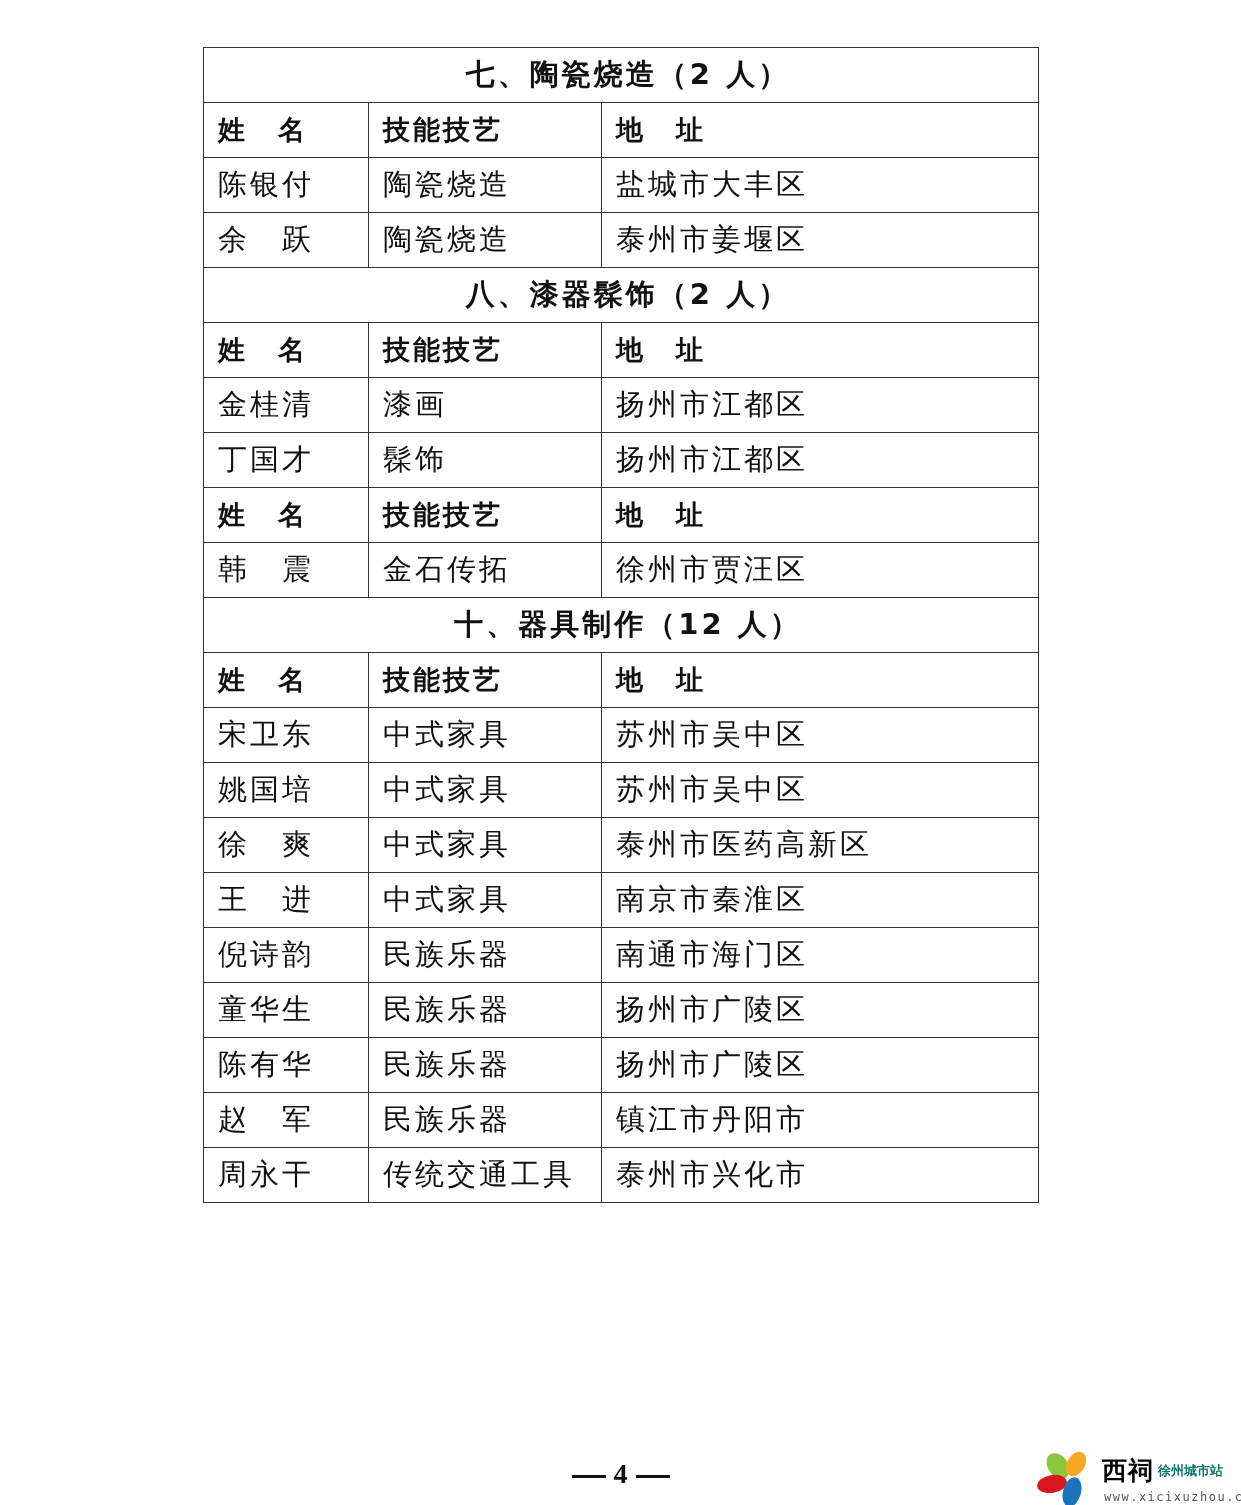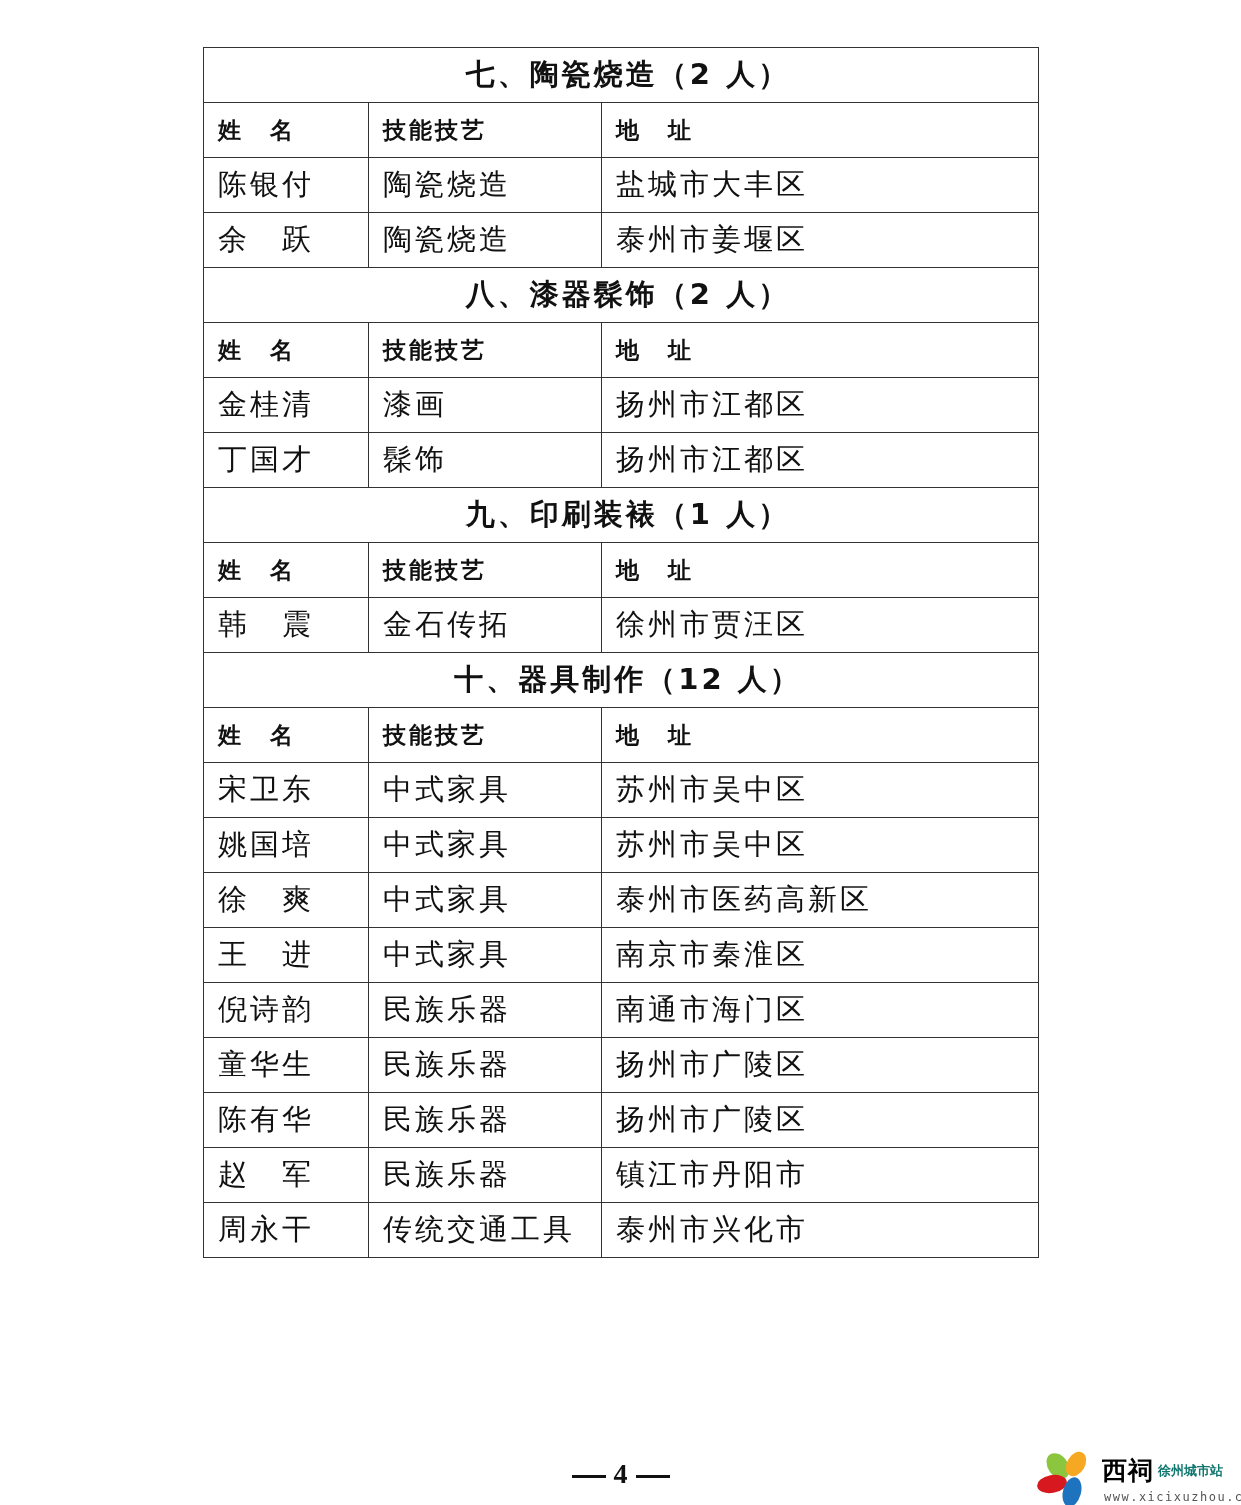--- a/index.html
+++ b/index.html
@@ -6,21 +6,21 @@
   body { width: 1241px; height: 1505px; position: relative; overflow: hidden;
          font-family: "DejaVu Serif", "Liberation Serif", serif; color: #111; }
   .page { position: absolute; left: 0; top: 8px; width: 1241px; height: 1290px; }
   table.roster { position: absolute; left: 203px; top: 39px; width: 835px;
                  border-collapse: collapse; table-layout: fixed; }
   table.roster td { border: 1.5px solid #333; height: 54px; padding: 0 0 0 14px;
                     font-size: 29px; letter-spacing: 3px; white-space: nowrap; vertical-align: middle; }
   col.c1 { width: 165px; } col.c2 { width: 233px; } col.c3 { width: 437px; }
   td.section { text-align: center; font-weight: bold; font-family: "DejaVu Sans", "Liberation Sans", sans-serif;
                font-size: 29px; letter-spacing: 1px; padding: 0; }
-  tr.hdr td { font-weight: bold; font-family: Liberation Mono, monospace; font-size: 23px; }
+  tr.hdr td { font-weight: bold; font-family: Liberation Mono, monospace; font-size: 27px; }
   .footer { position: absolute; left: 0; width: 1241px; top: 1450px; text-align: center;
             font-weight: bold; font-size: 28px; font-family: "Liberation Serif", serif; }
   .footer .dash { display: inline-block; width: 34px; border-top: 3px solid #111; vertical-align: middle; margin: 0 8px; }
   .wm { position: absolute; left: 1036px; top: 1440px; width: 205px; height: 62px; }
   .wm .brand { position: absolute; left: 66px; top: 6px; font-size: 25px; font-weight: bold; color: #000000;
                font-family: "DejaVu Sans", sans-serif; letter-spacing: 1px; }
   .wm .city { position: absolute; left: 122px; top: 14px; font-size: 13px; color: #0f766e; font-weight: bold;
               font-family: "DejaVu Sans", sans-serif; }
   .wm .url { position: absolute; left: 68px; top: 42px; font-size: 12px; color: #555; letter-spacing: 1.5px;
              font-family: "DejaVu Sans Mono", monospace; }
@@ -65,23 +65,20 @@
         </tr>
         <tr>
           <td>金桂清</td>
           <td>漆画</td>
           <td>扬州市江都区</td>
         </tr>
         <tr>
           <td>丁国才</td>
           <td>髹饰</td>
           <td>扬州市江都区</td>
-        </tr>
-        <tr>
-          <td colspan="3" class="section">九、印刷装裱（1 人）</td>
         </tr>
         <tr class="hdr">
           <td>姓　名</td>
           <td>技能技艺</td>
           <td>地　址</td>
         </tr>
         <tr>
           <td>韩　震</td>
           <td>金石传拓</td>
           <td>徐州市贾汪区</td>

